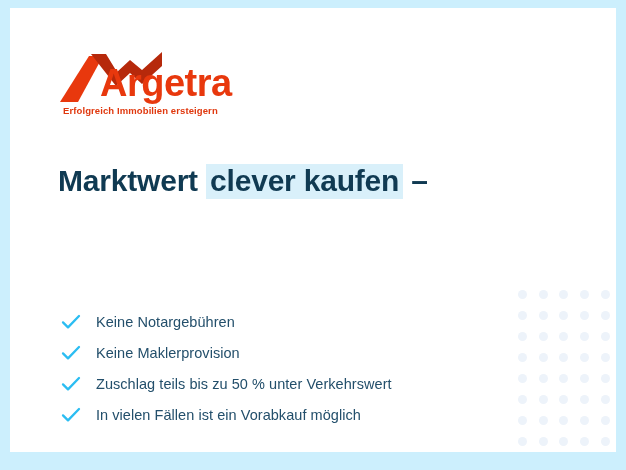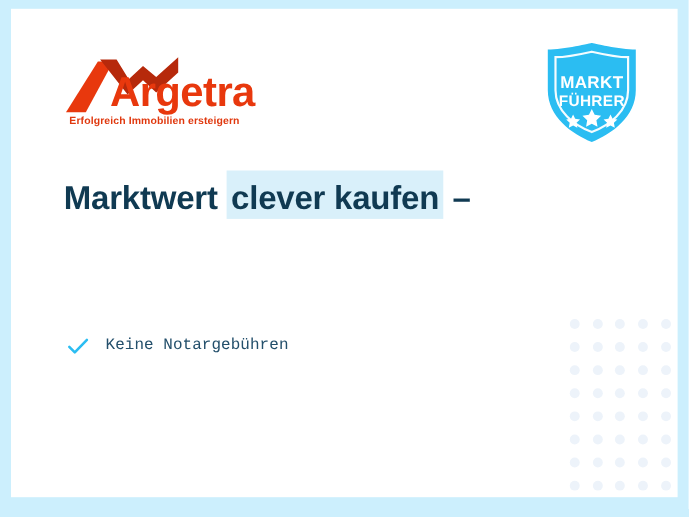--- a/index.html
+++ b/index.html
@@ -99,21 +99,21 @@
     width: 500px;
     font-size: 30px;
     line-height: 1.27;
     font-weight: 700;
     color: #103A52;
     letter-spacing: -0.2px;
   }
   .hl-line { display: block; white-space: nowrap; }
   .hl-mark {
     background: #D9F0FA;
-    padding: 9px 4px 2px 4px;
+    padding: 0 4px 2px 4px;
     box-decoration-break: clone;
     -webkit-box-decoration-break: clone;
   }
 
   
   .subhead {
     position: absolute;
     left: 48px;
     top: 222px;
     width: 500px;
@@ -129,23 +129,22 @@
     position: absolute;
     left: 50px;
     top: 298px;
     list-style: none;
     margin: 0;
     padding: 0;
     width: 470px;
   }
   .check-item {
     display: flex;
-    align-items: flex-start;
+    align-items: center;
     height: 31px;
-    font-family: Liberation Mono, monospace;
   }
   .check-icon {
     flex: 0 0 auto;
     width: 22px;
     height: 18px;
     margin-right: 14px;
     display: flex;
     align-items: center;
     justify-content: center;
   }
@@ -214,46 +213,57 @@
           <path d="M31 6 L45 6 L20 52 L2 52 Z" fill="#E8380D"></path>
 
           <path d="M33 4 L48 4 L59 22 L72 10 L84 20 L104 2 L104 16 L84 34 L72 23 L58 36 Z" fill="#B6290B"></path>
 
           <text x="42" y="46" font-family="'Liberation Sans', sans-serif" font-size="38" font-weight="700" fill="#E8380D" letter-spacing="-0.5">Argetra</text>
         </svg>
       </span>
       <span class="logo-tagline">Erfolgreich Immobilien ersteigern</span>
     </div>
 
-    <div class="badge">
-      <svg width="96" height="96" viewBox="0 0 96 96" xmlns="http://www.w3.org/2000/svg">
-        <path d="M48 3 C48 3 74 9 88 9 L88 46 C88 70 66 86 48 93 C30 86 8 70 8 46 L8 9 C22 9 48 3 48 3 Z" fill="#2BBDF2"></path>
-        <path d="M48 11 C48 11 70 16 81 16 L81 46 C81 65 64 78 48 84 C32 78 15 65 15 46 L15 16 C26 16 48 11 48 11 Z" fill="none" stroke="#FFFFFF" stroke-width="2" opacity="0.95"></path>
-        <text x="48" y="44" text-anchor="middle" font-family="'Liberation Sans', sans-serif" font-size="15.5" font-weight="700" fill="#FFFFFF" letter-spacing="0.3">MARKT</text>
-        <text x="48" y="60" text-anchor="middle" font-family="'Liberation Sans', sans-serif" font-size="14" font-weight="700" fill="#FFFFFF" letter-spacing="0.3">FÜHRER</text>
-        <g fill="#FFFFFF">
-          <path d="M31 68 l1.9 4 4.4.6 -3.2 3.1 .8 4.4 -3.9-2.1 -3.9 2.1 .8-4.4 -3.2-3.1 4.4-.6 Z"></path>
-          <path d="M48 63 l2.6 5.4 5.9.8 -4.3 4.2 1 5.9 -5.2-2.8 -5.2 2.8 1-5.9 -4.3-4.2 5.9-.8 Z"></path>
-          <path d="M65 68 l1.9 4 4.4.6 -3.2 3.1 .8 4.4 -3.9-2.1 -3.9 2.1 .8-4.4 -3.2-3.1 4.4-.6 Z"></path>
-        </g>
-      </svg>
-    </div>
 
     <h1 class="headline">
       <span class="hl-line"><span>Marktwert </span><span class="hl-mark">clever kaufen</span><span> –</span></span>
     </h1>
 
     <p class="subhead">
     </p>
 
     <ul class="checklist">
       <li class="check-item">
         <span class="check-icon">
           <svg width="20" height="16" viewBox="0 0 20 16" xmlns="http://www.w3.org/2000/svg">
               <path d="M2 8.4 L7 13.4 L18 2" fill="none" stroke="#2BBDF2" stroke-width="2.3" stroke-linecap="round" stroke-linejoin="round"></path>
             </svg>
         </span>
         <span class="check-label">Keine Notargebühren</span>
       </li>
+      <li class="check-item">
+        <span class="check-icon">
+          <svg width="20" height="16" viewBox="0 0 20 16" xmlns="http://www.w3.org/2000/svg">
+              <path d="M2 8.4 L7 13.4 L18 2" fill="none" stroke="#2BBDF2" stroke-width="2.3" stroke-linecap="round" stroke-linejoin="round"></path>
+            </svg>
+        </span>
+        <span class="check-label">Keine Maklerprovision</span>
+      </li>
+      <li class="check-item">
+        <span class="check-icon">
+          <svg width="20" height="16" viewBox="0 0 20 16" xmlns="http://www.w3.org/2000/svg">
+              <path d="M2 8.4 L7 13.4 L18 2" fill="none" stroke="#2BBDF2" stroke-width="2.3" stroke-linecap="round" stroke-linejoin="round"></path>
+            </svg>
+        </span>
+        <span class="check-label">Zuschlag teils bis zu 50 % unter Verkehrswert</span>
+      </li>
+      <li class="check-item">
+        <span class="check-icon">
+          <svg width="20" height="16" viewBox="0 0 20 16" xmlns="http://www.w3.org/2000/svg">
+              <path d="M2 8.4 L7 13.4 L18 2" fill="none" stroke="#2BBDF2" stroke-width="2.3" stroke-linecap="round" stroke-linejoin="round"></path>
+            </svg>
+        </span>
+        <span class="check-label">In vielen Fällen ist ein Vorabkauf möglich</span>
+      </li>
     </ul>
 
   </div>
 </div>
 
 </body></html>

